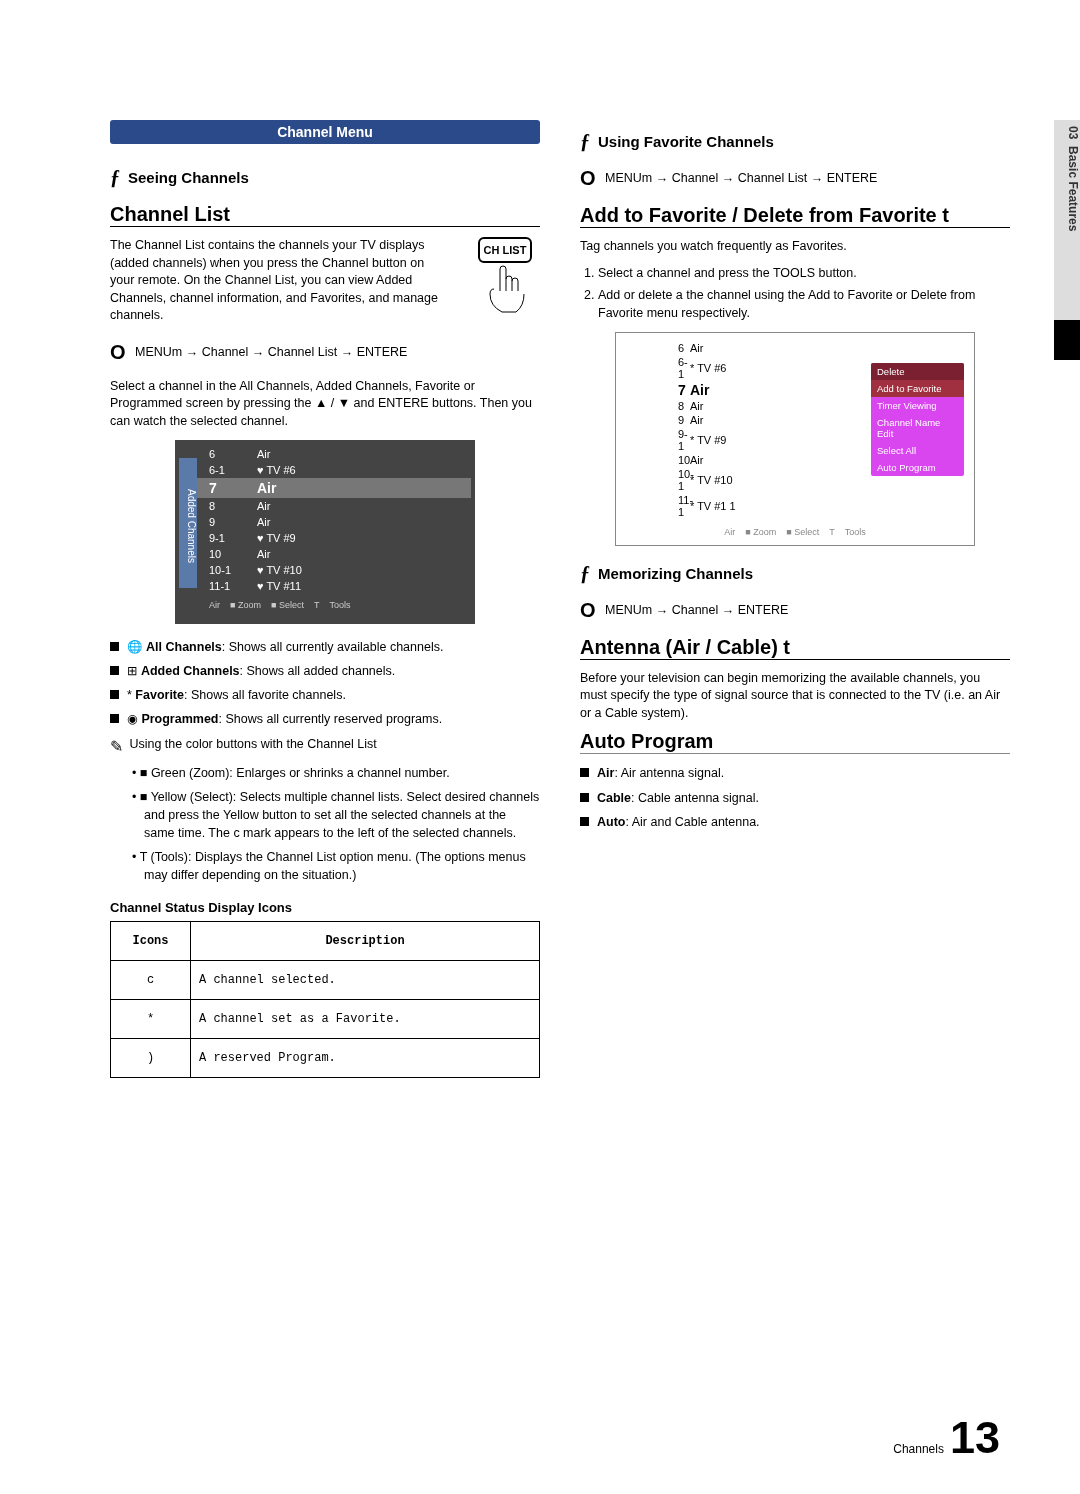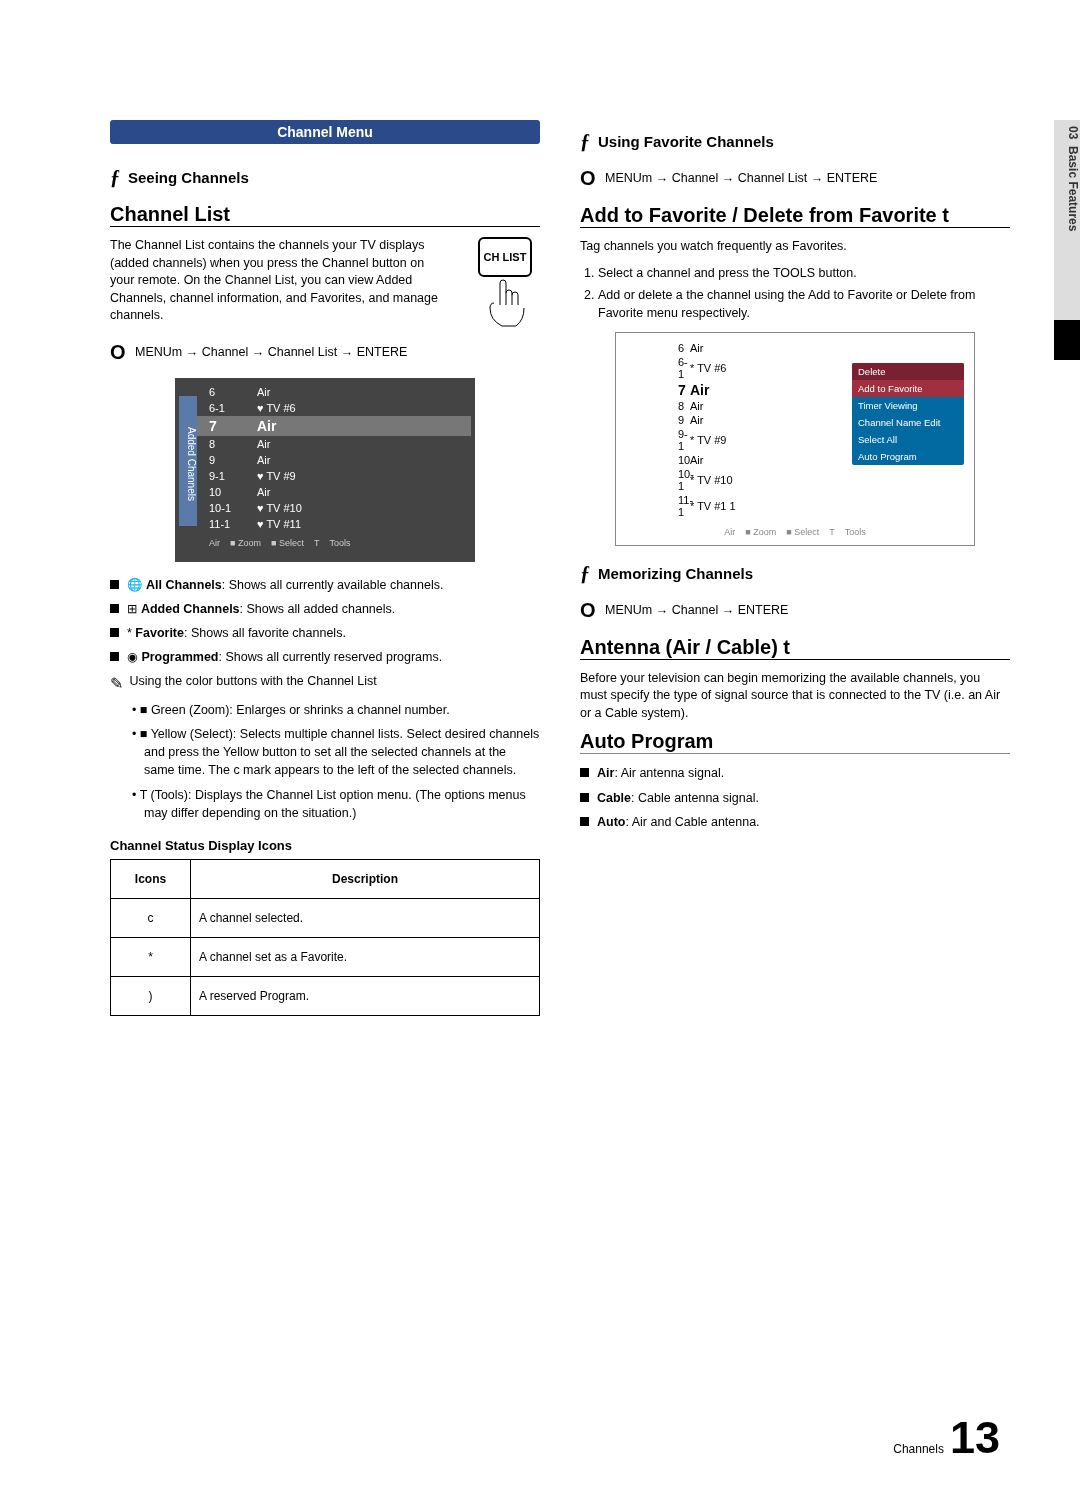--- a/index.html
+++ b/index.html
@@ -42,21 +42,21 @@
   }
   p { font-size: 12.5px; line-height: 1.4; margin-bottom: 8px; }
   .menuPath { font-size: 12.5px; margin: 8px 0 14px 24px; }
   .menuPath .O { font-size: 20px; font-weight: bold; vertical-align: middle; margin-left:-24px; margin-right:6px; }
   .chlist-block { display:flex; gap:20px; }
   .chlist-text { flex:1; }
   .remote-icon {
     width:70px; height:90px; display:flex; flex-direction:column; align-items:center; justify-content:flex-start;
   }
   .remote-icon .btn-box {
-    border:2px solid #000; border-radius:6px; padding:12px 4px; font-weight:bold; font-size:11px;
+    border:2px solid #000; border-radius:6px; padding:5px 4px; font-weight:bold; font-size:11px;
   }
   .tv-box {
     background:#444; color:#fff; width:300px; margin:10px auto 14px auto; font-size:11px;
     padding:6px 4px 14px 4px; position:relative;
   }
   .tv-box .side-tab {
     position:absolute; left:4px; top:18px; width:18px; height:130px; background:#5a7aaa;
     writing-mode:vertical-rl; text-align:center; font-size:10px; color:#fff; padding-top:6px;
   }
   .tv-row { display:flex; gap:12px; padding:2px 6px 2px 30px; align-items:center; }
@@ -66,34 +66,34 @@
   .bullets { list-style:none; padding:0; margin:6px 0; }
   .bullets li { display:flex; gap:8px; font-size:12.5px; line-height:1.45; margin-bottom:6px; }
   .bullets li .sq { width:9px; height:9px; background:#000; flex:none; margin-top:4px; }
   .sub-bullets { list-style:none; padding-left:34px; margin-bottom:6px; }
   .sub-bullets li { font-size:12.5px; line-height:1.45; margin-bottom:6px; text-indent:-12px; }
   .sub-bullets li::before { content:"• "; }
   .note-line { font-size:12.5px; margin:8px 0; display:flex; gap:6px; }
   .note-line .pen { font-size:16px; }
   .tbl-title { font-weight:bold; font-size:13px; margin:16px 0 6px 0; }
   table.icons { border-collapse:collapse; width:100%; font-size:12px; }
-  table.icons th, table.icons td { border:1px solid #000; padding:12px 8px; }
+  table.icons th, table.icons td { border:1px solid #000; padding:12px 8px;font-family:Liberation Mono, monospace; }
   table.icons th { background:#fff; font-weight:bold; text-align:center; }
   table.icons td:first-child { text-align:center; width:80px; }
   ol.steps { padding-left:18px; font-size:12.5px; line-height:1.45; margin-bottom:10px; }
   ol.steps li { margin-bottom:4px; }
   .fav-tv {
     border:1px solid #888; width:360px; margin:8px auto 16px auto; font-size:11px; padding:8px 6px; position:relative;
     background:#fff;
   }
   .fav-tv .rowf { display:flex; gap:12px; padding:1px 6px; align-items:center; }
   .fav-tv .rowf.hi { font-weight:bold; font-size:14px; }
   .fav-tv .rowf .num { width:40px; padding-left:50px; }
   .fav-tv .popup {
-    position:absolute; right:10px; top:30px; width:112px; background:#0369a1; color:#fff;
+    position:absolute; right:10px; top:30px; width:93px; background:#d946ef; color:#fff;
     font-size:9.5px; border-radius:2px; overflow:hidden;
   }
   .fav-tv .popup div { padding:3px 6px; }
   .fav-tv .popup .del { background:#7a2030; }
   .fav-tv .popup .addfav { background:#a03040; }
   .fav-tv .foot { font-size:9px; color:#888; padding-top:8px; display:flex; gap:10px; justify-content:center; }
   .sidebar-tab {
     position:absolute; right:0; top:120px; width:26px; height:200px; background:#ddd;
     writing-mode:vertical-rl; font-size:12px; font-weight:bold; text-align:left; padding-top:6px;
     color:#333;
@@ -135,20 +135,21 @@
             <path d="M20 6 v22 M20 6 a3 3 0 0 1 6 0 v22 M26 16 a3 3 0 0 1 6 0 v12 M32 18 a3 3 0 0 1 6 0 v10 M14 26 q-4 0 -4 5 q0 12 12 18 h14 q8 -6 8 -18" fill="none" stroke="#000" stroke-width="1"></path>
           </svg>
       </div>
     </div>
 
     <div class="menuPath">
       <span class="O">O</span>
       <span>MENUm  → Channel → Channel List → ENTERE</span>
     </div>
 
+    <p>Select a channel in the All Channels, Added Channels, Favorite or Programmed screen by pressing the ▲ / ▼ and ENTERE   buttons. Then you can watch the selected channel.</p>
 
     <div class="tv-box">
       <div class="side-tab">Added Channels</div>
       <div id="tv-rows">
           <div class="tv-row">
             <span class="num">6</span>
             <span>Air</span>
           </div>
           <div class="tv-row">
             <span class="num">6-1</span>

